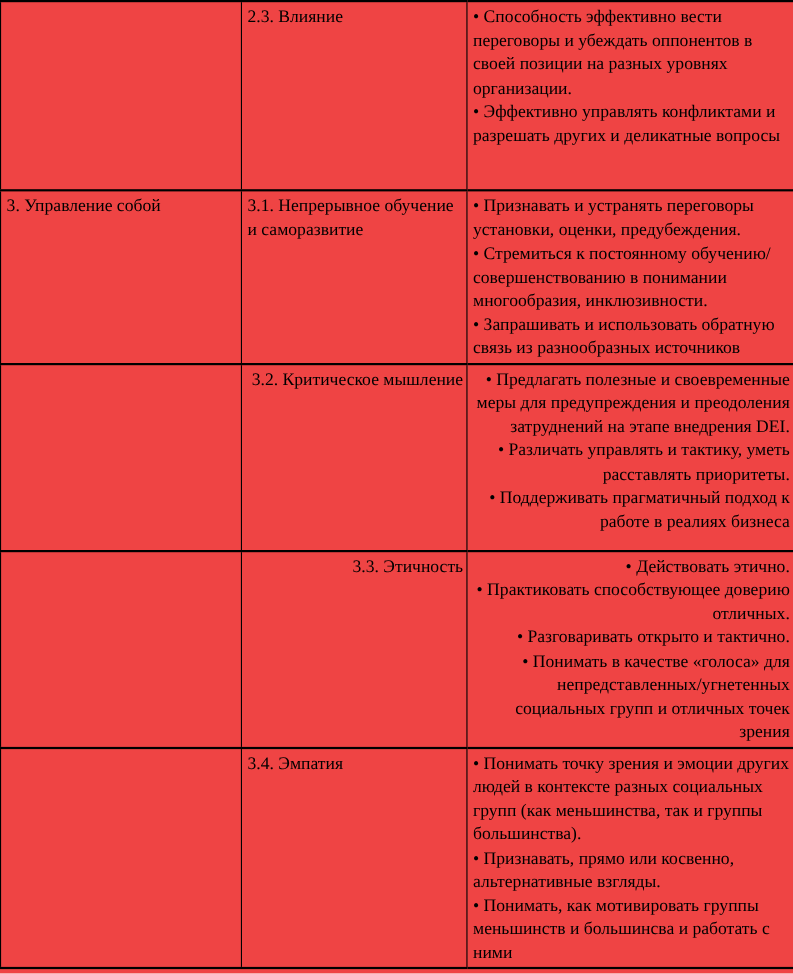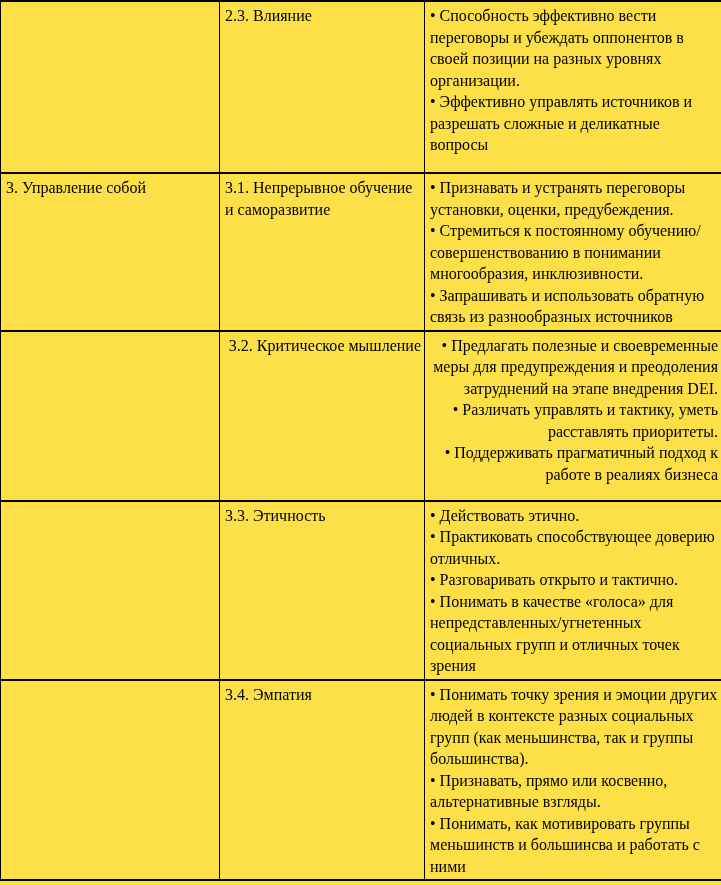--- a/index.html
+++ b/index.html
@@ -3,21 +3,21 @@
 <meta charset="utf-8">
 <style>
   html, body {
     margin: 0;
     padding: 0;
     background: #ffffff;
   }
   .page {
     width: 721px;
     height: 885px;
-    background: #fde047;
+    background: #ef4444;
     box-sizing: border-box;
     overflow: hidden;
     font-family: "Liberation Serif", "DejaVu Serif", serif;
     color: #000000;
   }
   table.competency-table {
     width: 721px;
     border-collapse: collapse;
     table-layout: fixed;
   }
@@ -31,41 +31,41 @@
     vertical-align: top;
     padding: 3px 3px 2px 5px;
     font-size: 16px;
     line-height: 21.5px;
     word-wrap: break-word;
   }
   
   tr.row-0 { height: 172px; }
   tr.row-1 { height: 114px; }
   tr.row-2 { height: 170px; text-align: right; }
-  tr.row-3 { height: 179px; }
+  tr.row-3 { height: 179px; text-align: right; }
   tr.row-4 { height: 152px; }
   .behavior-item { margin: 0; padding: 0; }
 </style>
 </head>
 <body>
 
 <div class="page">
   <table class="competency-table">
     <colgroup>
       <col class="col-category">
       <col class="col-subcategory">
       <col class="col-behaviors">
     </colgroup>
     <tbody>
   <tr class="row-0">
     <td class="cell category-cell"></td>
     <td class="cell subcategory-cell">2.3. Влияние</td>
     <td class="cell behaviors-cell">
             <div class="behavior-item">• Способность эффективно вести переговоры и убеждать оппонентов в своей позиции на разных уровнях организации.</div>
-            <div class="behavior-item">• Эффективно управлять источников и разрешать сложные и деликатные вопросы</div>
+            <div class="behavior-item">• Эффективно управлять конфликтами и разрешать других и деликатные вопросы</div>
           </td>
   </tr>
 
   <tr class="row-1">
     <td class="cell category-cell">3. Управление собой</td>
     <td class="cell subcategory-cell">3.1. Непрерывное обучение и саморазвитие</td>
     <td class="cell behaviors-cell">
             <div class="behavior-item">• Признавать и устранять переговоры установки, оценки, предубеждения.</div>
             <div class="behavior-item">• Стремиться к постоянному обучению/совершенствованию в понимании многообразия, инклюзивности.</div>
             <div class="behavior-item">• Запрашивать и использовать обратную связь из разнообразных источников</div>

